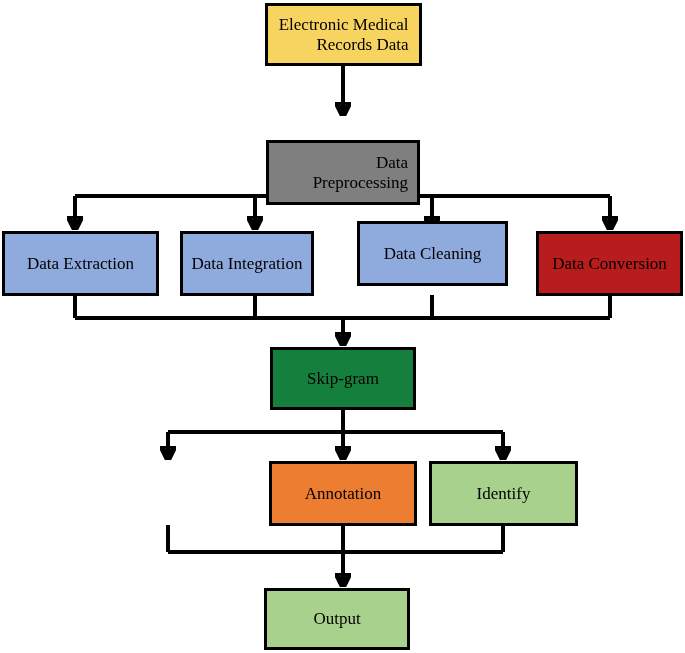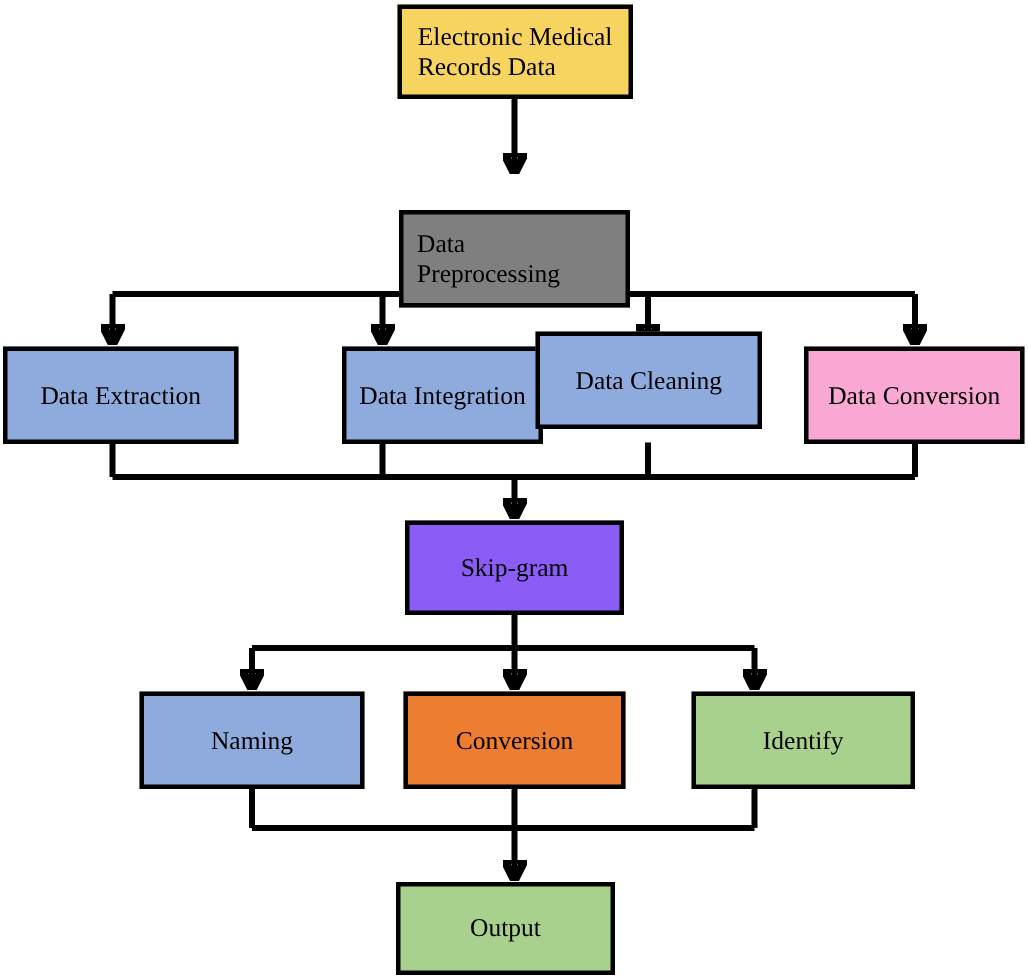--- a/index.html
+++ b/index.html
@@ -22,37 +22,37 @@
     fill: none;
   }
   #wires .arrow { marker-end: url(#ah); }
   .node {
     position: absolute;
     box-sizing: border-box;
     border: 3px solid #000000;
     display: flex;
     align-items: center;
     justify-content: center;
-    text-align: left;
+    text-align: right;
     font-size: 17px;
     line-height: 1.15;
     color: #000000;
   }
   .node .lbl { display: inline-block; }
   .node .narrow { max-width: 130px; }
   #n-emr           { left: 265px; top: 3px;   width: 157px; height: 63px; }
   #n-preprocessing { left: 266px; top: 117px; width: 154px; height: 65px; }
   #n-extraction    { left: 2px;   top: 231px; width: 157px; height: 65px; }
-  #n-integration   { left: 180px; top: 231px; width: 134px; height: 65px; margin-left: 48px; }
+  #n-integration   { left: 180px; top: 231px; width: 134px; height: 65px; }
   #n-cleaning      { left: 357px; top: 221px; width: 151px; height: 65px; }
   #n-conversion    { left: 536px; top: 231px; width: 147px; height: 65px; }
   #n-skipgram      { left: 270px; top: 347px; width: 146px; height: 63px; }
   #n-naming        { left: 93px;  top: 461px; width: 150px; height: 65px; }
   #n-annotation    { left: 269px; top: 461px; width: 148px; height: 65px; }
-  #n-identify      { left: 429px; top: 461px; width: 149px; height: 65px; margin-left: 32px; }
+  #n-identify      { left: 429px; top: 461px; width: 149px; height: 65px; }
   #n-output        { left: 264px; top: 588px; width: 146px; height: 62px; }
 </style>
 </head>
 <body>
 
 <div id="canvas">
 
   <svg id="wires" viewBox="0 0 685 653" xmlns="http://www.w3.org/2000/svg">
     <defs>
       <marker id="ah" viewBox="0 0 10 10" refX="10" refY="5" markerWidth="14" markerHeight="16" markerUnits="userSpaceOnUse" orient="auto">
@@ -103,34 +103,31 @@
   </div>
 
   <div class="node" id="n-integration" style="background-color: rgb(143, 170, 220);">
     <span class="lbl">Data Integration</span>
   </div>
 
   <div class="node" id="n-cleaning" style="background-color: rgb(143, 170, 220);">
     <span class="lbl">Data Cleaning</span>
   </div>
 
-  <div class="node" id="n-conversion" style="background-color: #f9a8d4;">
+  <div class="node" id="n-conversion" style="background-color: #b91c1c;">
     <span class="lbl">Data Conversion</span>
   </div>
 
-  <div class="node" id="n-skipgram" style="background-color: #8b5cf6;">
+  <div class="node" id="n-skipgram" style="background-color: #15803d;">
     <span class="lbl">Skip-gram</span>
   </div>
 
-  <div class="node" id="n-naming" style="background-color: rgb(143, 170, 220);">
-    <span class="lbl">Naming</span>
-  </div>
 
   <div class="node" id="n-annotation" style="background-color: rgb(237, 125, 49);">
-    <span class="lbl">Conversion</span>
+    <span class="lbl">Annotation</span>
   </div>
 
   <div class="node" id="n-identify" style="background-color: rgb(169, 209, 142);">
     <span class="lbl">Identify</span>
   </div>
 
   <div class="node" id="n-output" style="background-color: rgb(169, 209, 142);">
     <span class="lbl">Output</span>
   </div>
 

